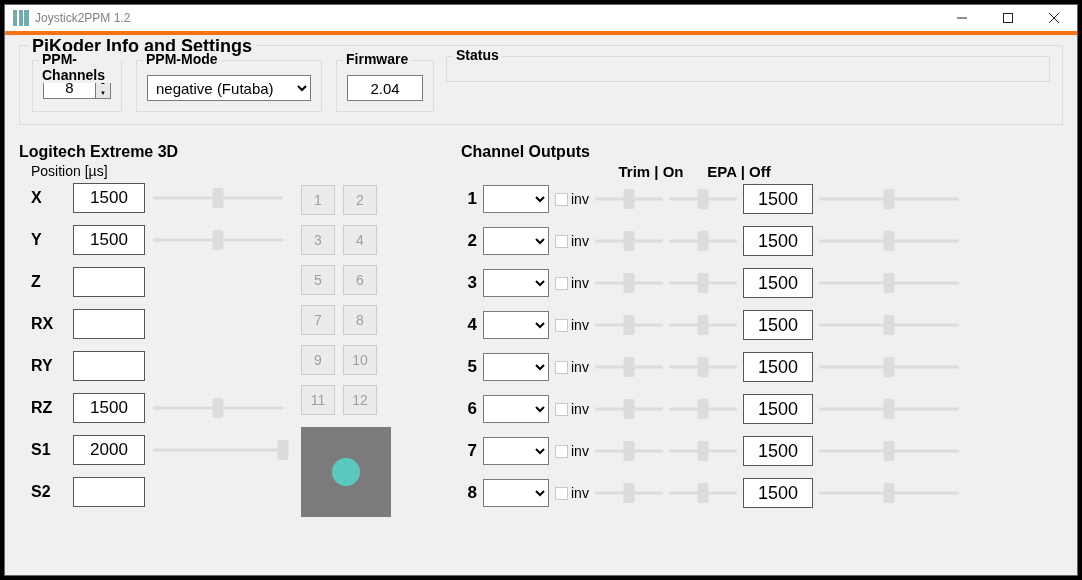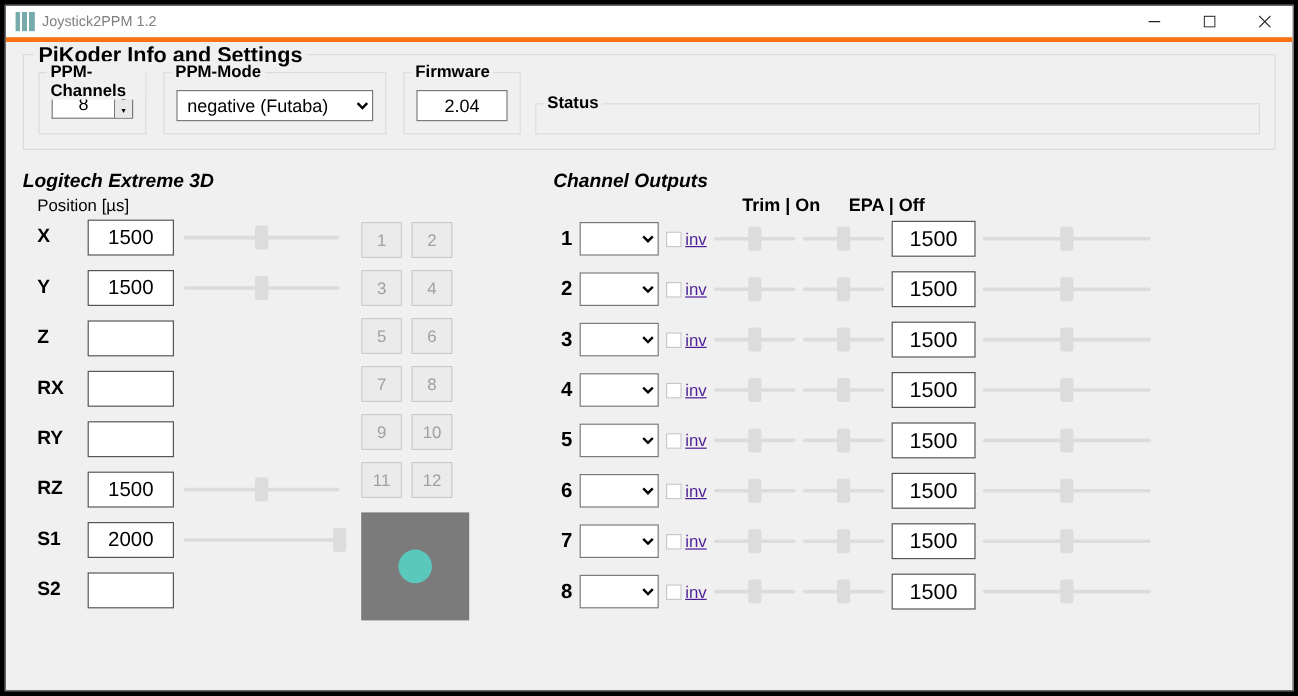--- a/index.html
+++ b/index.html
@@ -58,21 +58,21 @@
   .group > .legend {
     position: absolute;
     top: -10px;
     left: 8px;
     background: #f0f0f0;
     padding: 0 4px;
     font-weight: bold;
     font-size: 18px;
   }
 
-  .top-row { display: flex; gap: 12px; align-items: flex-end; }
+  .top-row { display: flex; gap: 12px; align-items: flex-start; }
 
   .settings-left {
     display: flex;
     gap: 14px;
     padding-top: 4px;
   }
   .subgroup {
     border: 1px solid #dcdcdc;
     padding: 14px 10px 10px 10px;
     position: relative;
@@ -153,21 +153,21 @@
   .bottom-row {
     display: flex;
     gap: 12px;
     margin-top: 18px;
   }
 
   .joystick-section {
     width: 430px;
   }
   .joystick-section h3, .channels-section h3 {
-    font-size: 16px; font-weight: bold; margin-bottom: 2px; font-style: italic;
+    font-size: 16px; font-weight: bold; margin-bottom: 2px;
   }
   .joystick-section .sublabel {
     font-size: 14px; font-weight: normal; margin-bottom: 4px; margin-left: 12px;
   }
 
   .joy-grid {
     display: flex;
     gap: 8px;
   }
   .axes {
@@ -256,21 +256,21 @@
     display: flex; align-items: center; gap: 6px; height: 30px; margin-bottom: 12px;
   }
   .ch-row .num { width: 16px; font-weight: bold; font-size: 17px; text-align: right;}
   .ch-row select.chsel { width: 66px; height: 28px; }
   .ch-row .inv-wrap { display: flex; align-items: center; gap: 3px; }
   .chk {
     width: 13px; height: 13px;
     border: 1px solid #c8c8c8;
     background: #fff;
   }
-  .inv-label { color: #4c1d95; font-size: 14px; text-decoration: underline; }
+  .inv-label { color: #000000; font-size: 14px; }
   .ch-row .mslider { width: 68px; }
   .ch-row .valbox {
     width: 70px; height: 30px;
     border: 1px solid #555;
     background: #fff;
     text-align: center; font-size: 18px;
     display: flex; align-items: center; justify-content: center;
   }
   .ch-row .bslider { width: 140px; }
 

